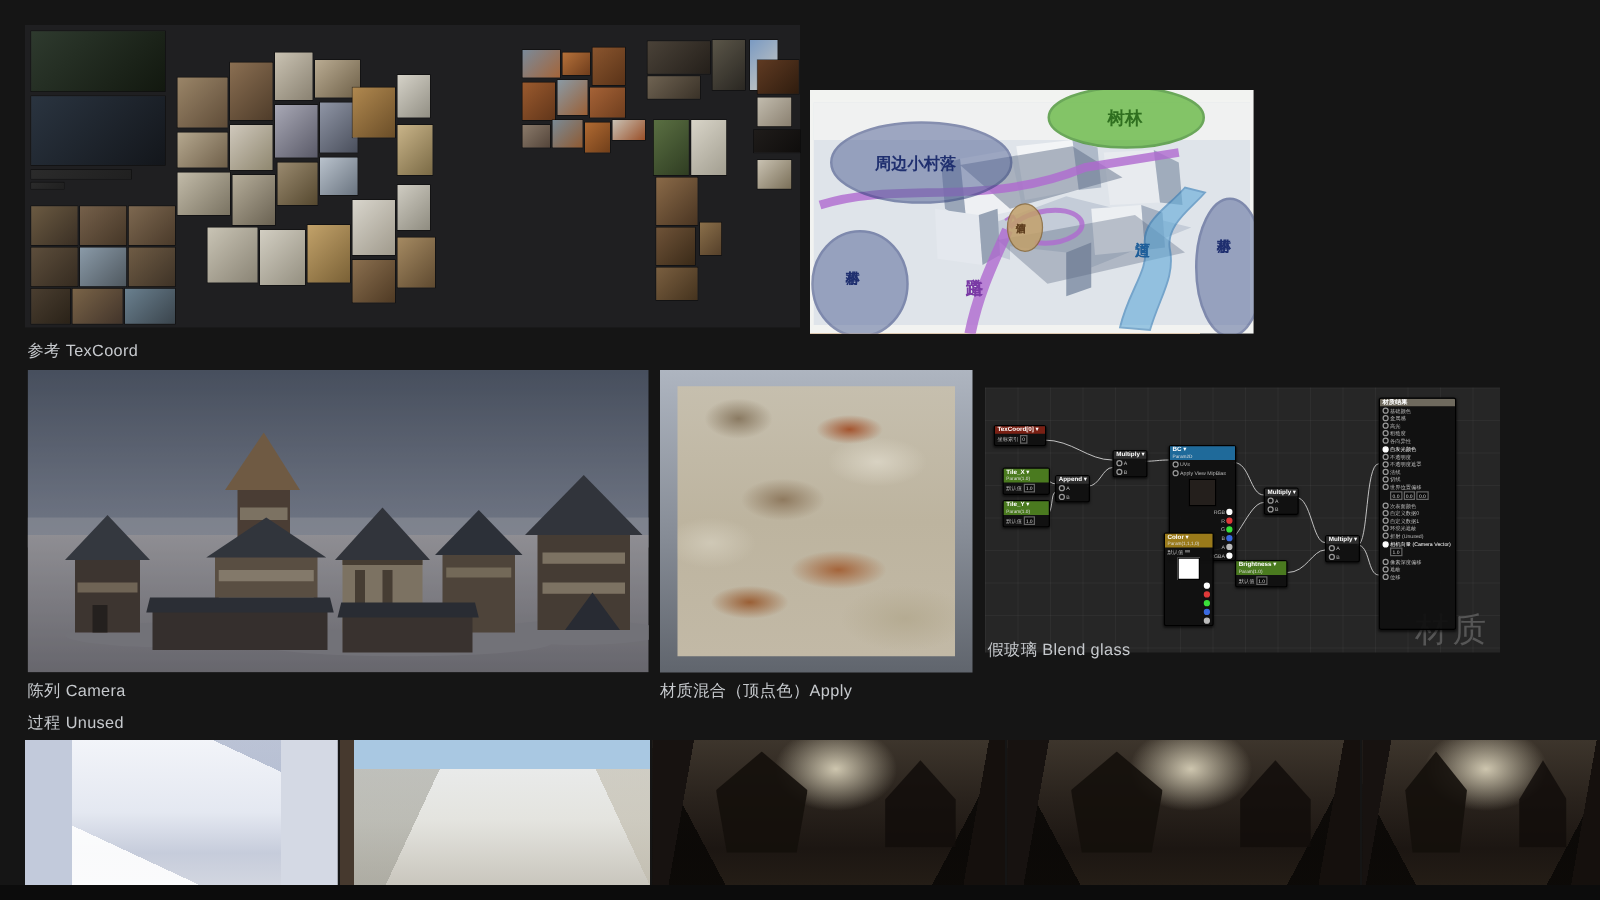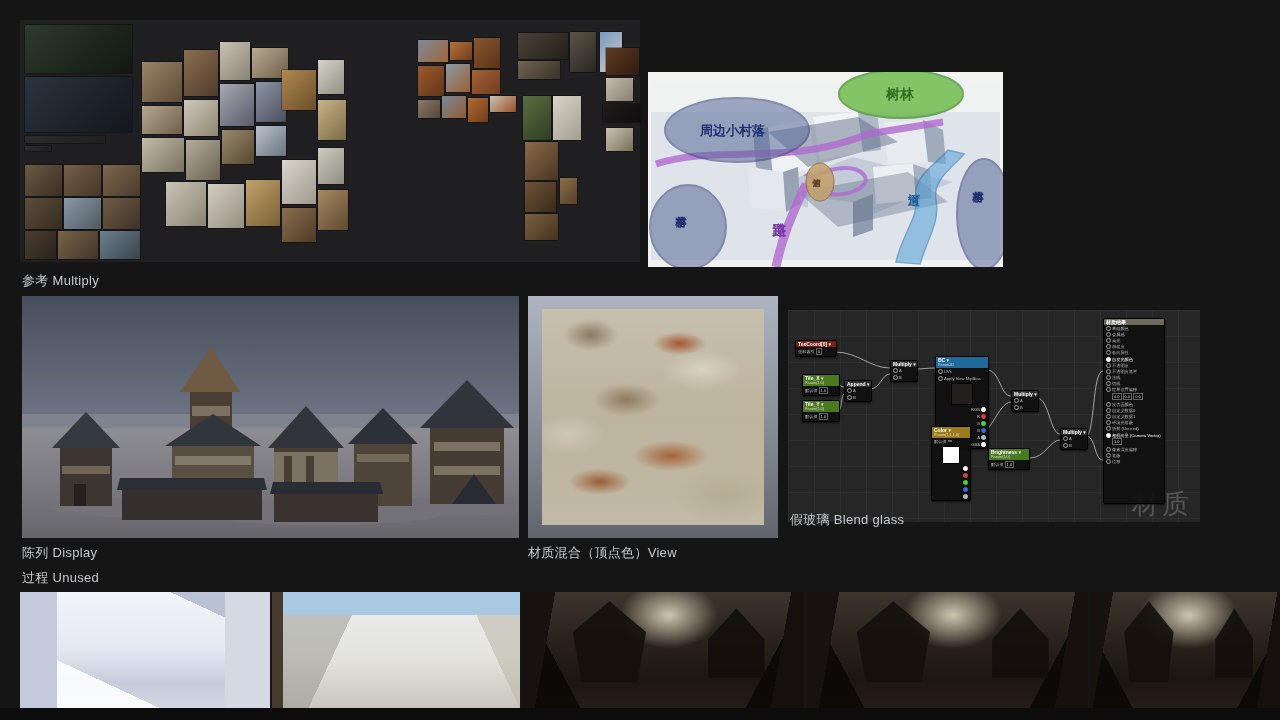--- a/index.html
+++ b/index.html
@@ -135,21 +135,21 @@
       <div class="tile" style="left: 533px; top: 76px; width: 28px; height: 44px; background: linear-gradient(135deg, rgb(216, 212, 200), rgb(162, 158, 144));"></div>
       <div class="tile" style="left: 505px; top: 122px; width: 33px; height: 38px; background: linear-gradient(135deg, rgb(138, 106, 72), rgb(74, 53, 34));"></div>
       <div class="tile" style="left: 505px; top: 162px; width: 31px; height: 30px; background: linear-gradient(135deg, rgb(111, 83, 56), rgb(58, 42, 24));"></div>
       <div class="tile" style="left: 505px; top: 194px; width: 33px; height: 26px; background: linear-gradient(135deg, rgb(122, 95, 64), rgb(69, 51, 30));"></div>
       <div class="tile" style="left: 540px; top: 158px; width: 17px; height: 26px; background: linear-gradient(135deg, rgb(138, 111, 74), rgb(85, 64, 42));"></div>
       <div class="tile" style="left: 586px; top: 28px; width: 33px; height: 27px; background: linear-gradient(135deg, rgb(95, 58, 34), rgb(47, 28, 14));"></div>
       <div class="tile" style="left: 586px; top: 58px; width: 27px; height: 23px; background: linear-gradient(135deg, rgb(194, 188, 174), rgb(138, 128, 112));"></div>
       <div class="tile" style="left: 583px; top: 84px; width: 37px; height: 18px; background: linear-gradient(135deg, rgb(31, 28, 26), rgb(15, 13, 12));"></div>
       <div class="tile" style="left: 586px; top: 108px; width: 27px; height: 23px; background: linear-gradient(135deg, rgb(201, 194, 178), rgb(122, 111, 88));"></div>
     </div>
-  <div class="label" style="left:22px;top:272px">参考 Multiply</div>
+  <div class="label" style="left:22px;top:272px">参考 TexCoord</div>
 
   <div class="map-panel">
     <svg width="355" height="195" viewBox="0 0 355 195">
       <rect x="0" y="0" width="355" height="195" fill="#f2f3f1"></rect>
       <rect x="3" y="10" width="349" height="178" fill="#dfe4ea"></rect>
       <rect x="3" y="10" width="349" height="30" fill="#f0f1f1"></rect>
 
       <g>
         <polygon points="110,120 205,150 305,110 205,85" fill="#c4ccd8"></polygon>
         <polygon points="120,55 160,48 170,95 125,105" fill="#eef0f3"></polygon>
@@ -241,26 +241,26 @@
       <polygon points="398,132 445,84 492,132" fill="#3a3e44"></polygon>
       <polygon points="430,208 452,178 474,208" fill="#2f333a"></polygon>
 
       <rect x="100" y="192" width="140" height="32" fill="#3f3833"></rect>
       <polygon points="95,194 98,182 242,182 245,194" fill="#33373d"></polygon>
       <rect x="252" y="196" width="104" height="30" fill="#443c35"></rect>
       <polygon points="248,198 251,186 358,186 361,198" fill="#30343a"></polygon>
       <rect x="0" y="0" width="497" height="242" fill="#10131a" opacity="0.22"></rect>
     </svg>
   </div>
-  <div class="label" style="left:22px;top:544px">陈列 Display</div>
+  <div class="label" style="left:22px;top:544px">陈列 Camera</div>
 
   <div class="blend-panel">
     <div class="blend-inner"></div>
   </div>
-  <div class="label" style="left:528px;top:544px">材质混合（顶点色）View</div>
+  <div class="label" style="left:528px;top:544px">材质混合（顶点色）Apply</div>
 
   <div class="node-panel" id="nodePanel">
     <svg class="wires" width="412" height="212" id="wireSvg">
         <path d="M47,42 C70,42 82,58 102,58"></path>
         <path d="M50,75 C53,75 53,77 56,77"></path>
         <path d="M50,101 C54,101 53,84 56,84"></path>
         <path d="M82,79 C92,79 94,64 102,64"></path>
         <path d="M128,59 C136,59 139,58 147,58"></path>
         <path d="M199,60 C212,60 212,86 223,86"></path>
         <path d="M183,130 C202,130 210,92 223,92"></path>

